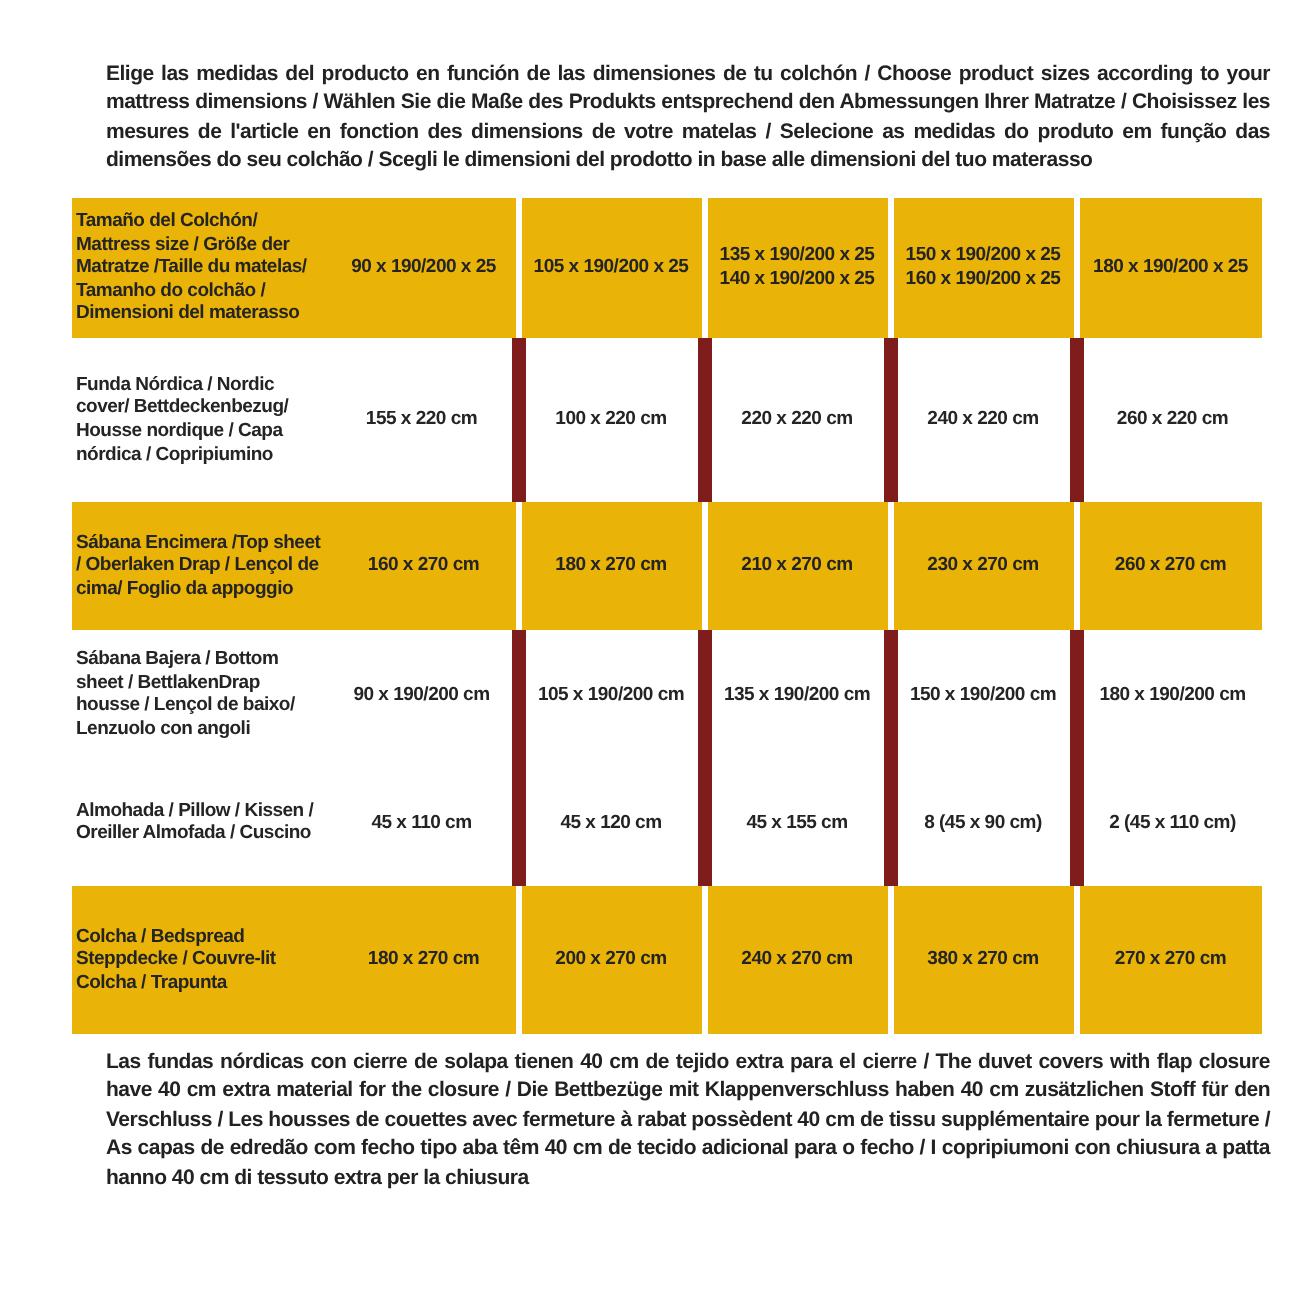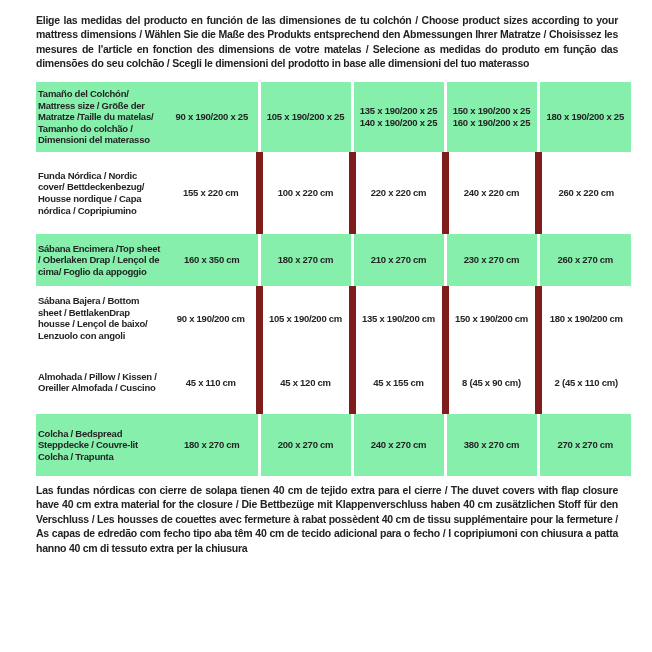--- a/index.html
+++ b/index.html
@@ -11,21 +11,21 @@
   .page {
     width: 652px;
     height: 652px;
     box-sizing: border-box;
     padding: 13px 28px 0 36px;
     background: #ffffff;
     overflow: hidden;
   }
   .intro, .footnote {
     width: 582px;
-    margin: 0;
+    margin: 17px;
     font-size: 10.5px;
     font-weight: bold;
     color: #222222;
     line-height: 1.38;
     text-align: justify;
     letter-spacing: -0.25px;
   }
   .intro { margin-bottom: 11px; }
   .footnote { margin-top: 7px; }
   table.size-table {
@@ -43,21 +43,21 @@
     padding: 4px 2px;
     white-space: pre-line;
   }
   td.cell-label {
     text-align: left;
     padding-left: 24px;
     padding-right: 6px;
     white-space: normal;
   }
   td.cell-val { text-align: center; }
-  tr.shade { background: #86efac; padding-left: 28px; }
+  tr.shade { background: #eab308; padding-left: 28px; }
   
   tr.shade td.cell-val + td.cell-val { border-left: 3px solid #ffffff; }
   tr.plain td.cell-val + td.cell-val { border-left: 7px solid #7f1d1d; }
 </style>
 </head>
 <body>
 
 <div class="page">
 
   <p class="intro">Elige las medidas del producto en función de las dimensiones de tu colchón / Choose product sizes according to your mattress dimensions / Wählen Sie die Maße des Produkts entsprechend den Abmessungen Ihrer Matratze / Choisissez les mesures de l'article en fonction des dimensions de votre matelas / Selecione as medidas do produto em função das dimensões do seu colchão / Scegli le dimensioni del prodotto in base alle dimensioni del tuo materasso</p>
@@ -85,23 +85,23 @@
 
       <tr class="plain" style="height:82px">
         <td class="cell-label">Funda Nórdica /  Nordic cover/ Bettdeckenbezug/ Housse nordique  / Capa nórdica / Copripiumino</td>
         <td class="cell-val">155 x 220 cm</td>
         <td class="cell-val">100 x 220 cm</td>
         <td class="cell-val">220 x 220 cm</td>
         <td class="cell-val">240 x 220 cm</td>
         <td class="cell-val">260 x 220 cm</td>
       </tr>
 
-      <tr class="shade" style="height:52px">
+      <tr class="shade" style="height:64px">
         <td class="cell-label">Sábana Encimera /Top sheet / Oberlaken Drap / Lençol de cima/ Foglio da appoggio</td>
-        <td class="cell-val">160 x 350 cm</td>
+        <td class="cell-val">160 x 270 cm</td>
         <td class="cell-val">180 x 270 cm</td>
         <td class="cell-val">210 x 270 cm</td>
         <td class="cell-val">230 x 270 cm</td>
         <td class="cell-val">260 x 270 cm</td>
       </tr>
 
       <tr class="plain" style="height:65px">
         <td class="cell-label">Sábana Bajera / Bottom sheet / BettlakenDrap housse / Lençol de baixo/ Lenzuolo con angoli</td>
         <td class="cell-val">90 x 190/200 cm</td>
         <td class="cell-val">105 x 190/200 cm</td>
@@ -113,21 +113,21 @@
 
       <tr class="plain" style="height:63px">
         <td class="cell-label">Almohada  / Pillow / Kissen / Oreiller Almofada / Cuscino</td>
         <td class="cell-val">45 x 110 cm</td>
         <td class="cell-val">45 x 120 cm</td>
         <td class="cell-val">45 x 155 cm</td>
         <td class="cell-val">8 (45 x 90 cm)</td>
         <td class="cell-val">2 (45 x 110 cm)</td>
       </tr>
 
-      <tr class="shade" style="height:62px">
+      <tr class="shade" style="height:74px">
         <td class="cell-label">Colcha / Bedspread Steppdecke / Couvre-lit Colcha / Trapunta</td>
         <td class="cell-val">180 x 270 cm</td>
         <td class="cell-val">200 x 270 cm</td>
         <td class="cell-val">240 x 270 cm</td>
         <td class="cell-val">380 x 270 cm</td>
         <td class="cell-val">270 x 270 cm</td>
       </tr>
 
     </tbody>
   </table>

